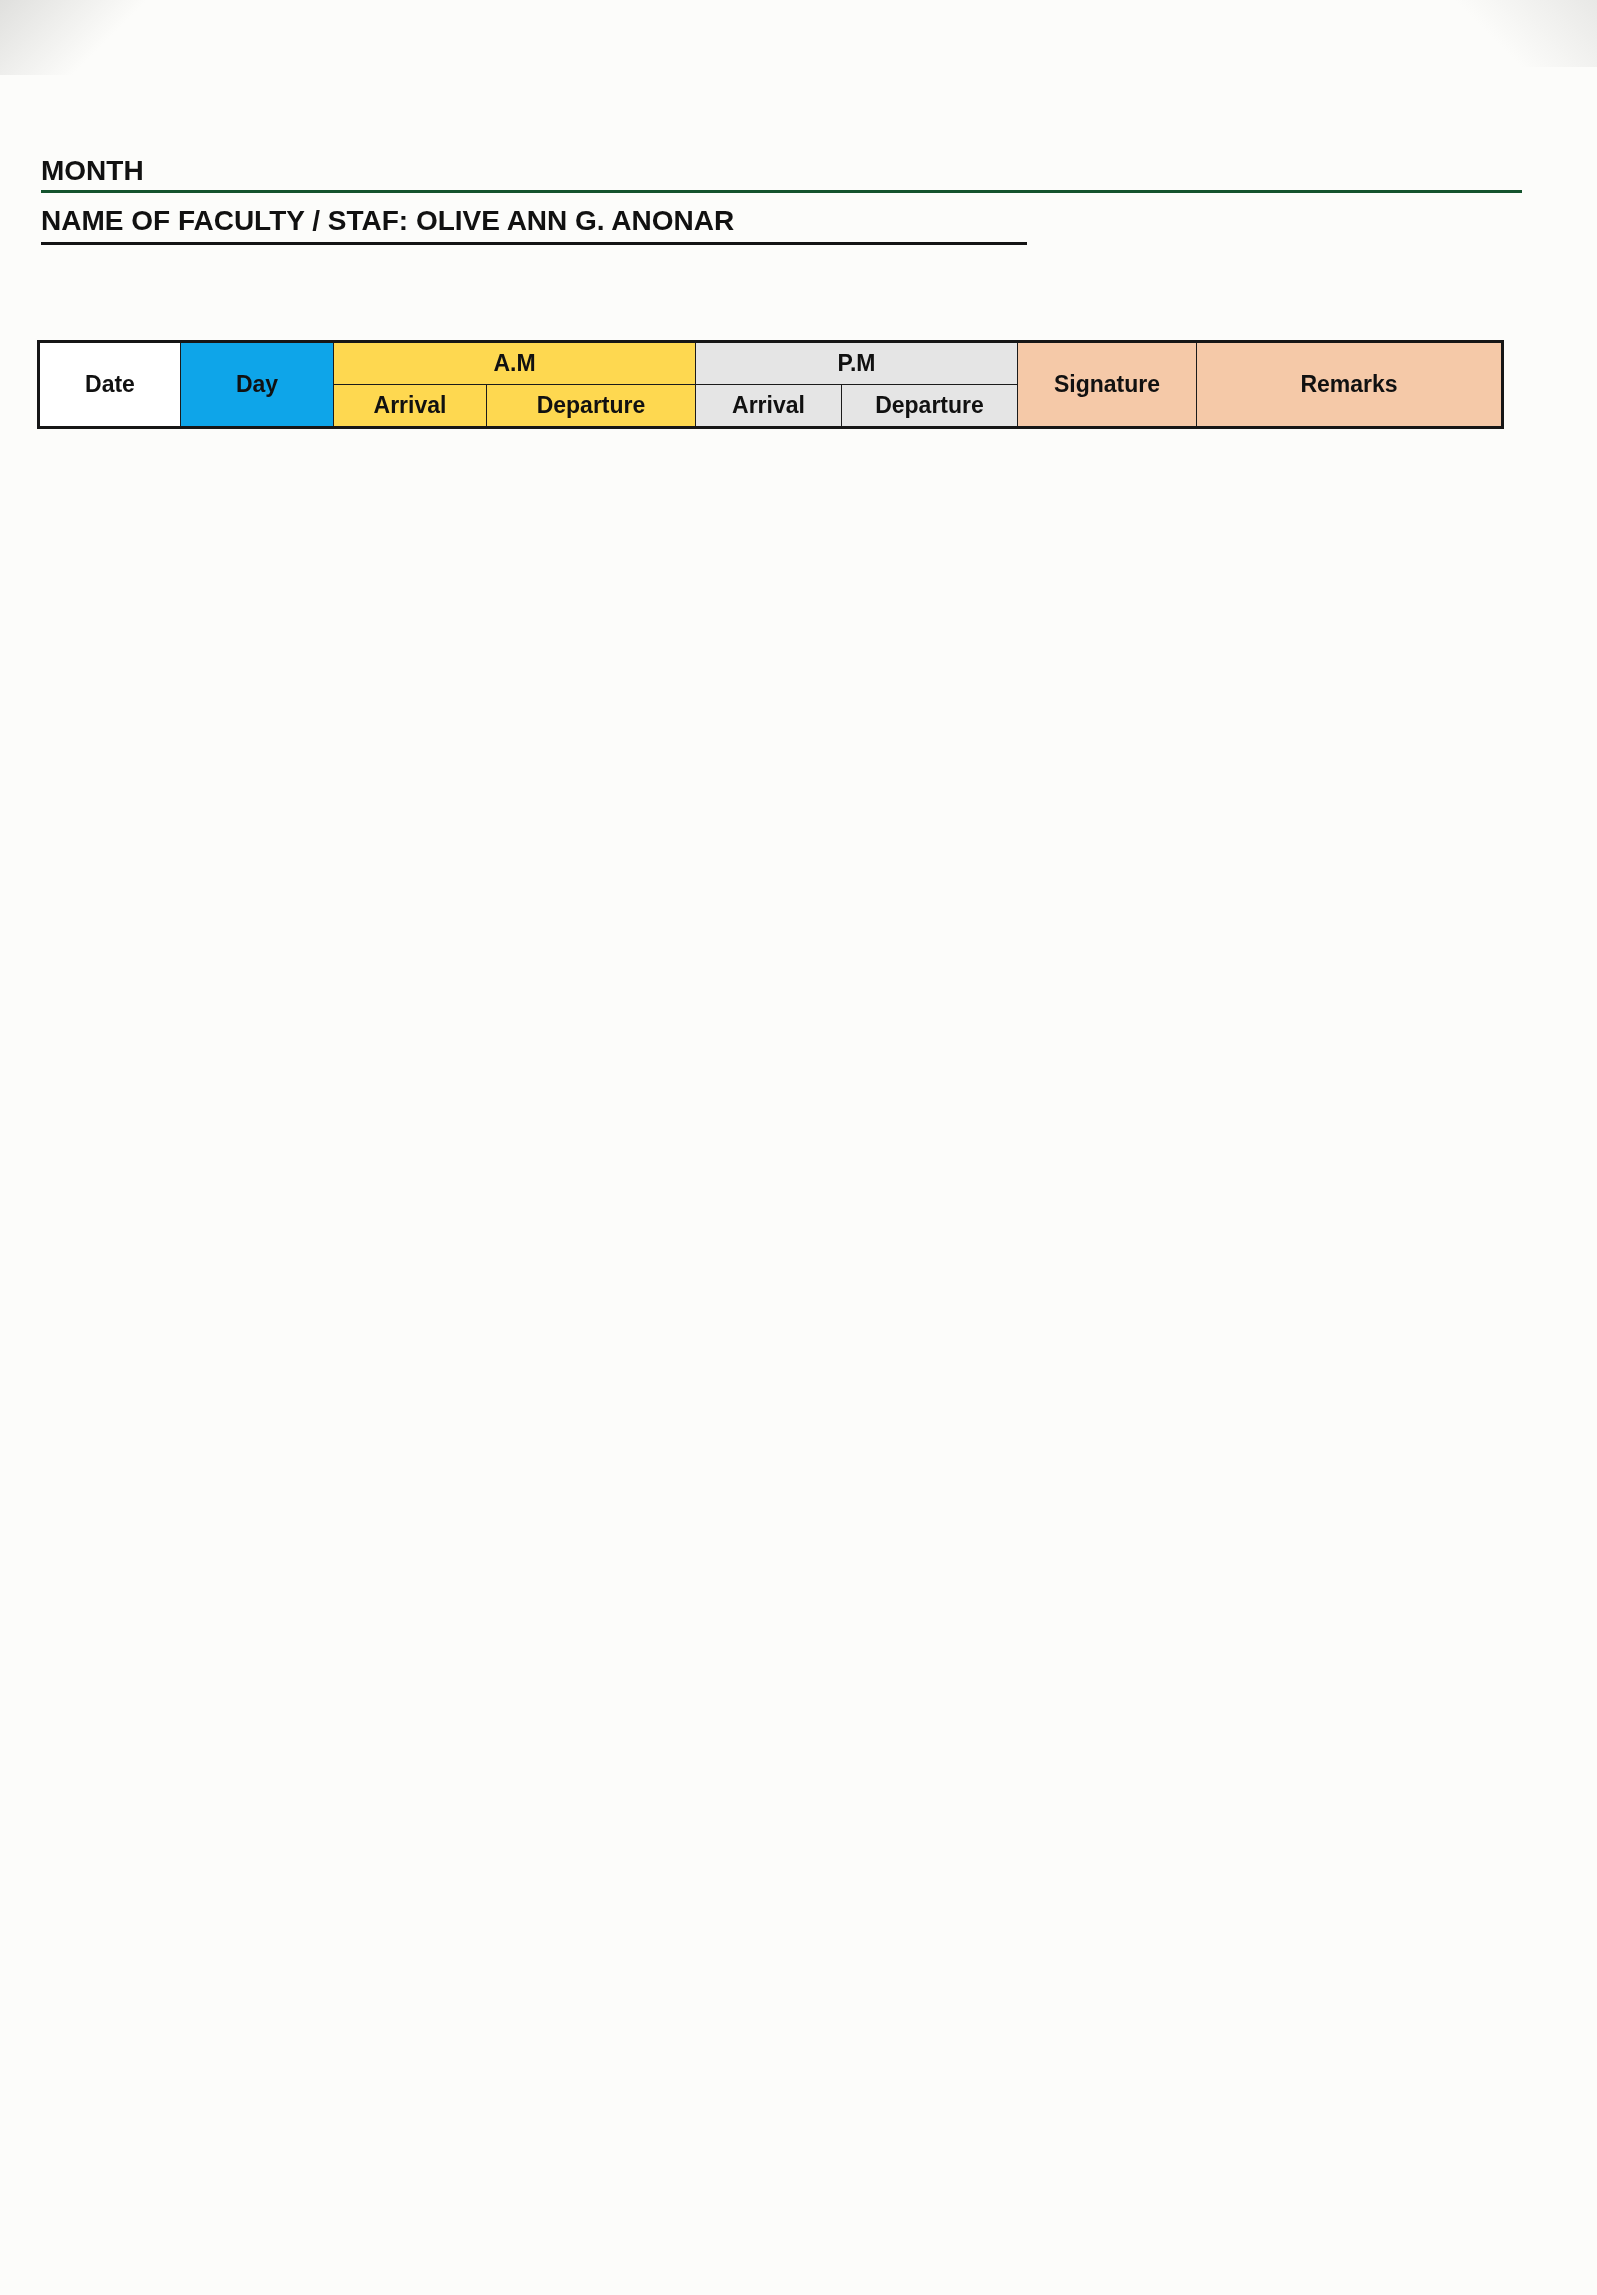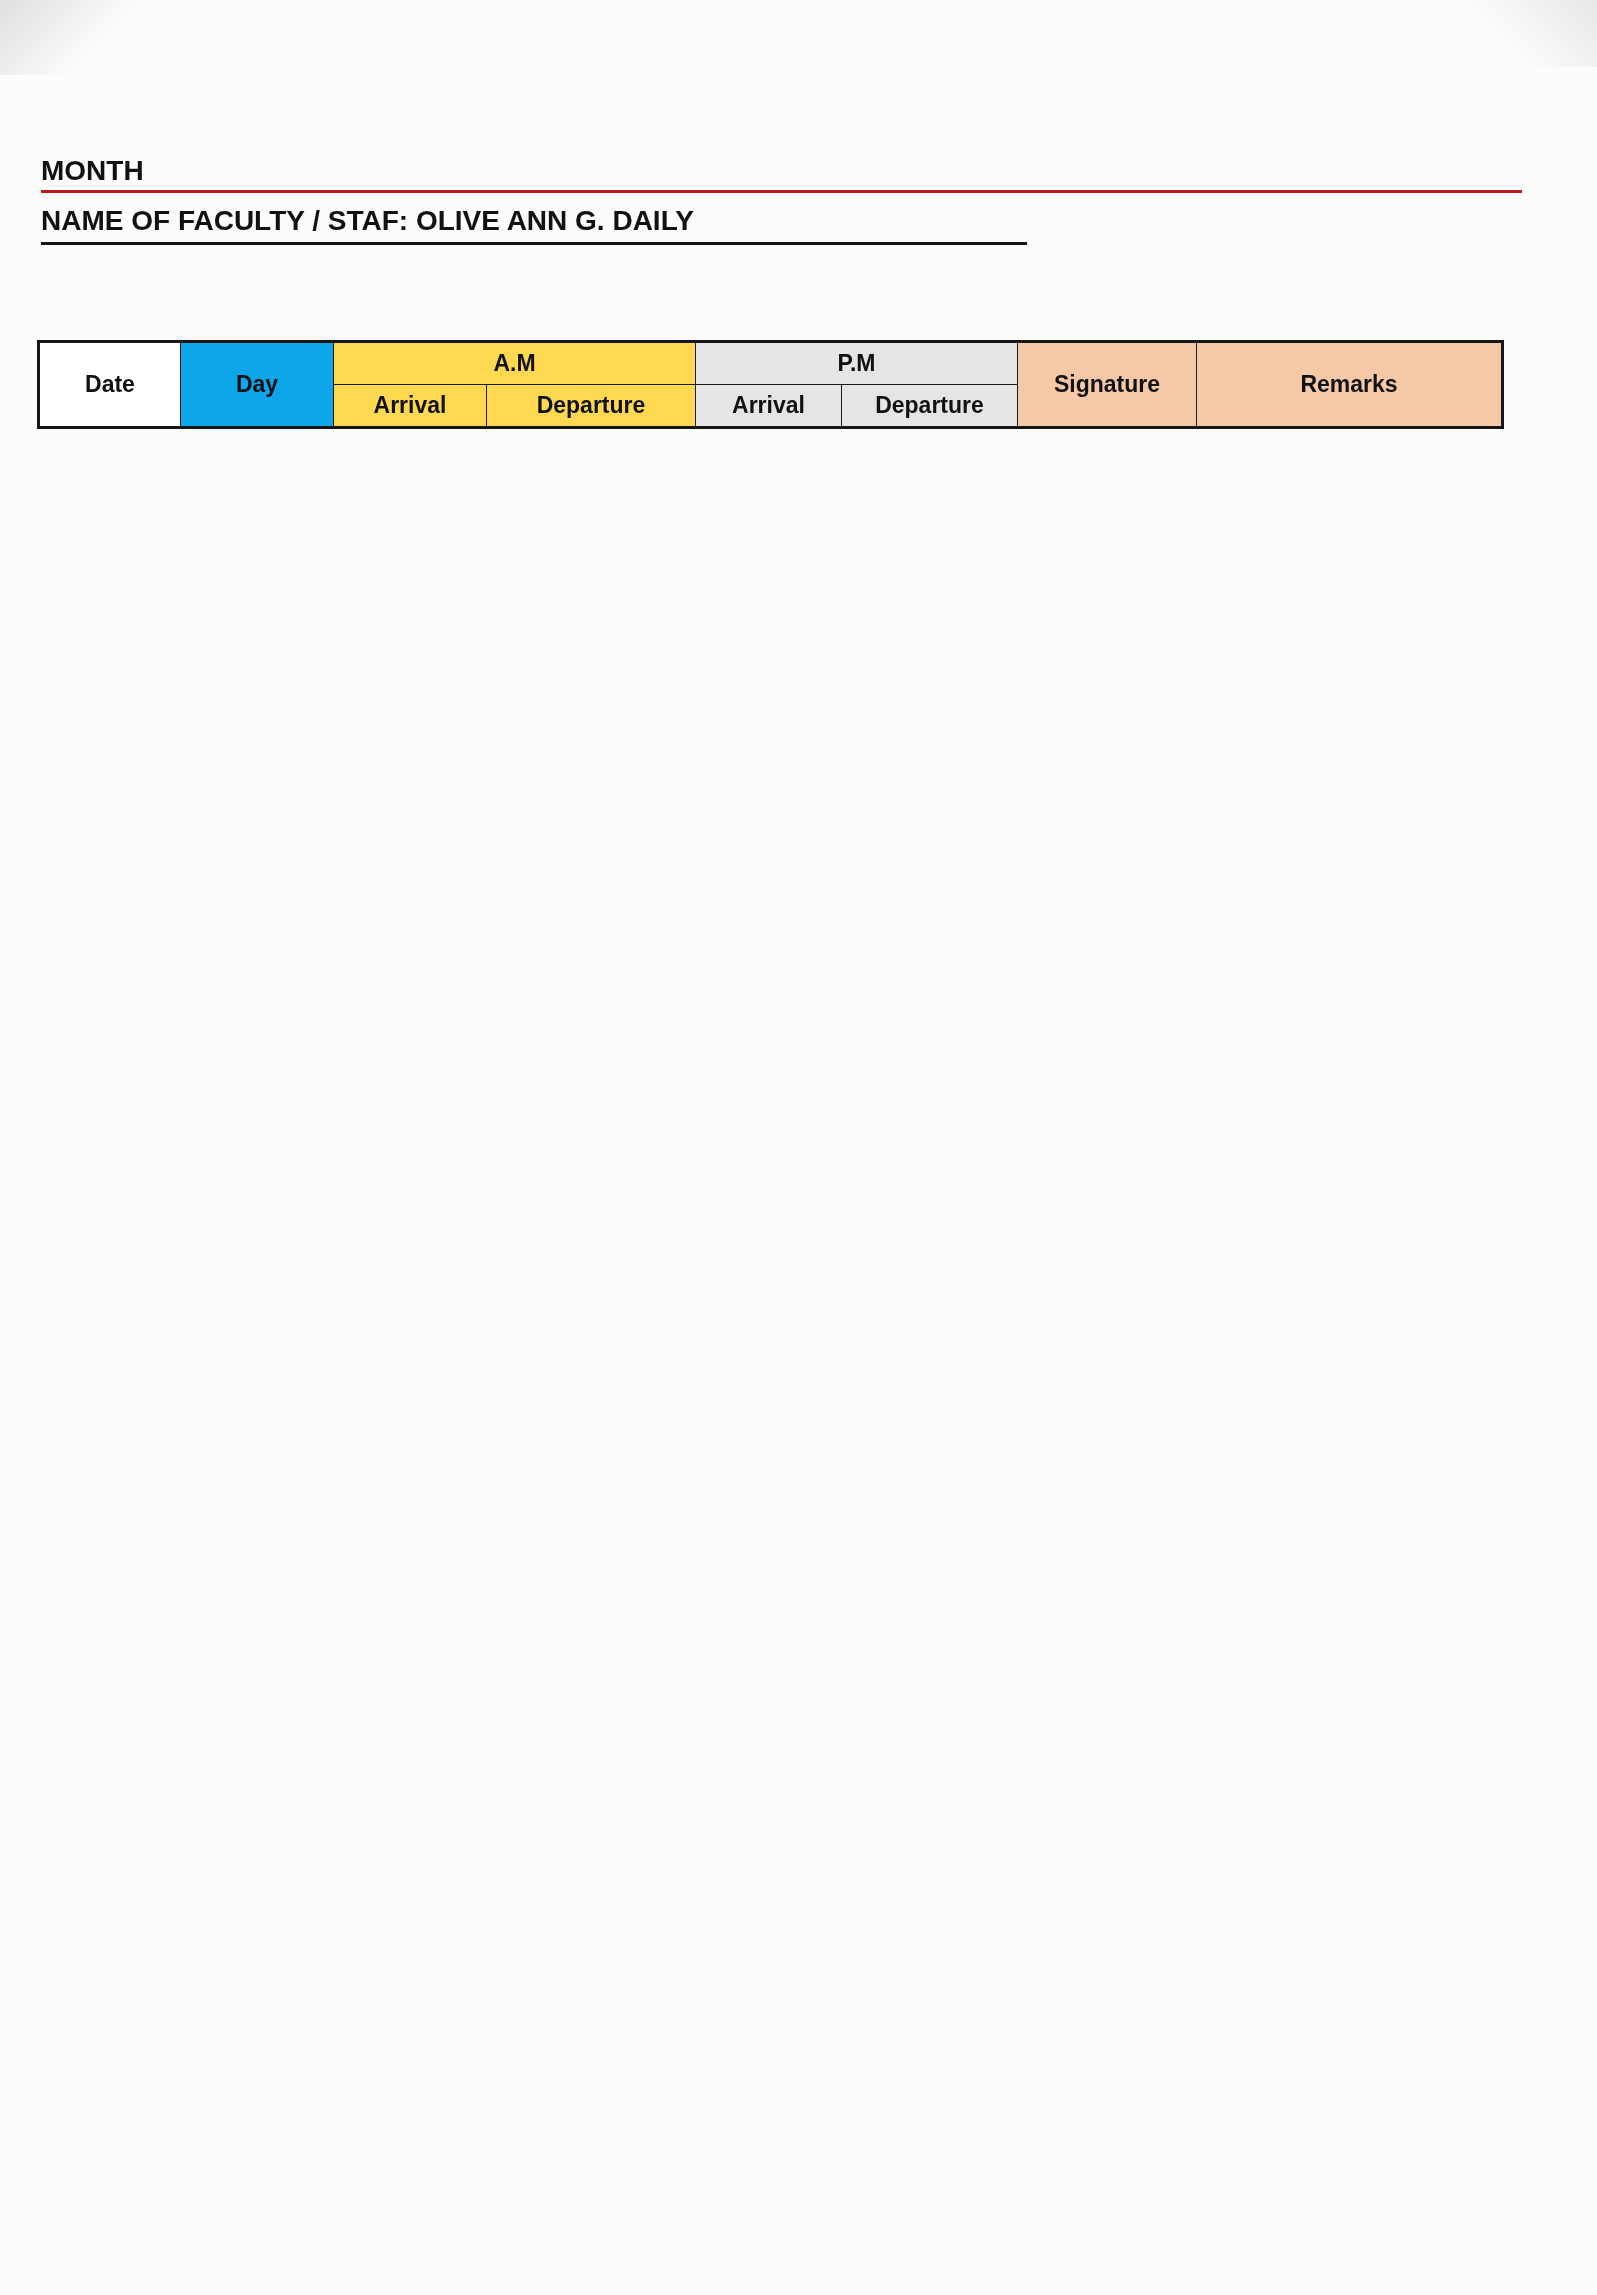--- a/index.html
+++ b/index.html
@@ -18,21 +18,21 @@
     background:linear-gradient(225deg,#cfcfcd 0%,rgba(252,252,250,0) 55%);opacity:.45;}
 
   
   .doc-header{position:absolute;left:41px;top:138px;width:1481px;}
   .title{
     font-size:32px;font-weight:800;letter-spacing:0.4px;
     border-bottom:3.7px solid #141414;padding-bottom:7.5px;
   }
   .month-row{
     display:flex;align-items:flex-end;
-    border-bottom:3px solid #b91c1c;
+    border-bottom:3px solid #14532d;
     font-size:28px;font-weight:bold;
     padding:17px 0 3px 0;
   }
   .month-label{width:280px;}
   .month-value{
     background:#b7d2e9;width:377px;
     padding:1.5px 0 1.5px 13.5px;box-sizing:border-box;
   }
   .month-text{
     display:inline-block;
@@ -84,21 +84,21 @@
 
 <div class="sheet">
   <div class="shade-tl"></div>
   <div class="shade-tr"></div>
 
   <div class="doc-header">
     <div class="month-row">
       <span class="month-label">MONTH</span>
     </div>
     <div class="name-row">
-      <span class="name-underline"><span>NAME OF FACULTY / STAF:</span>&nbsp;<span>OLIVE ANN G. DAILY</span></span>
+      <span class="name-underline"><span>NAME OF FACULTY / STAF:</span>&nbsp;<span>OLIVE ANN G. ANONAR</span></span>
     </div>
   </div>
 
   <table class="log-table">
     <colgroup>
       <col style="width:142px">
       <col style="width:153px">
       <col style="width:153px">
       <col style="width:209px">
       <col style="width:146px">

